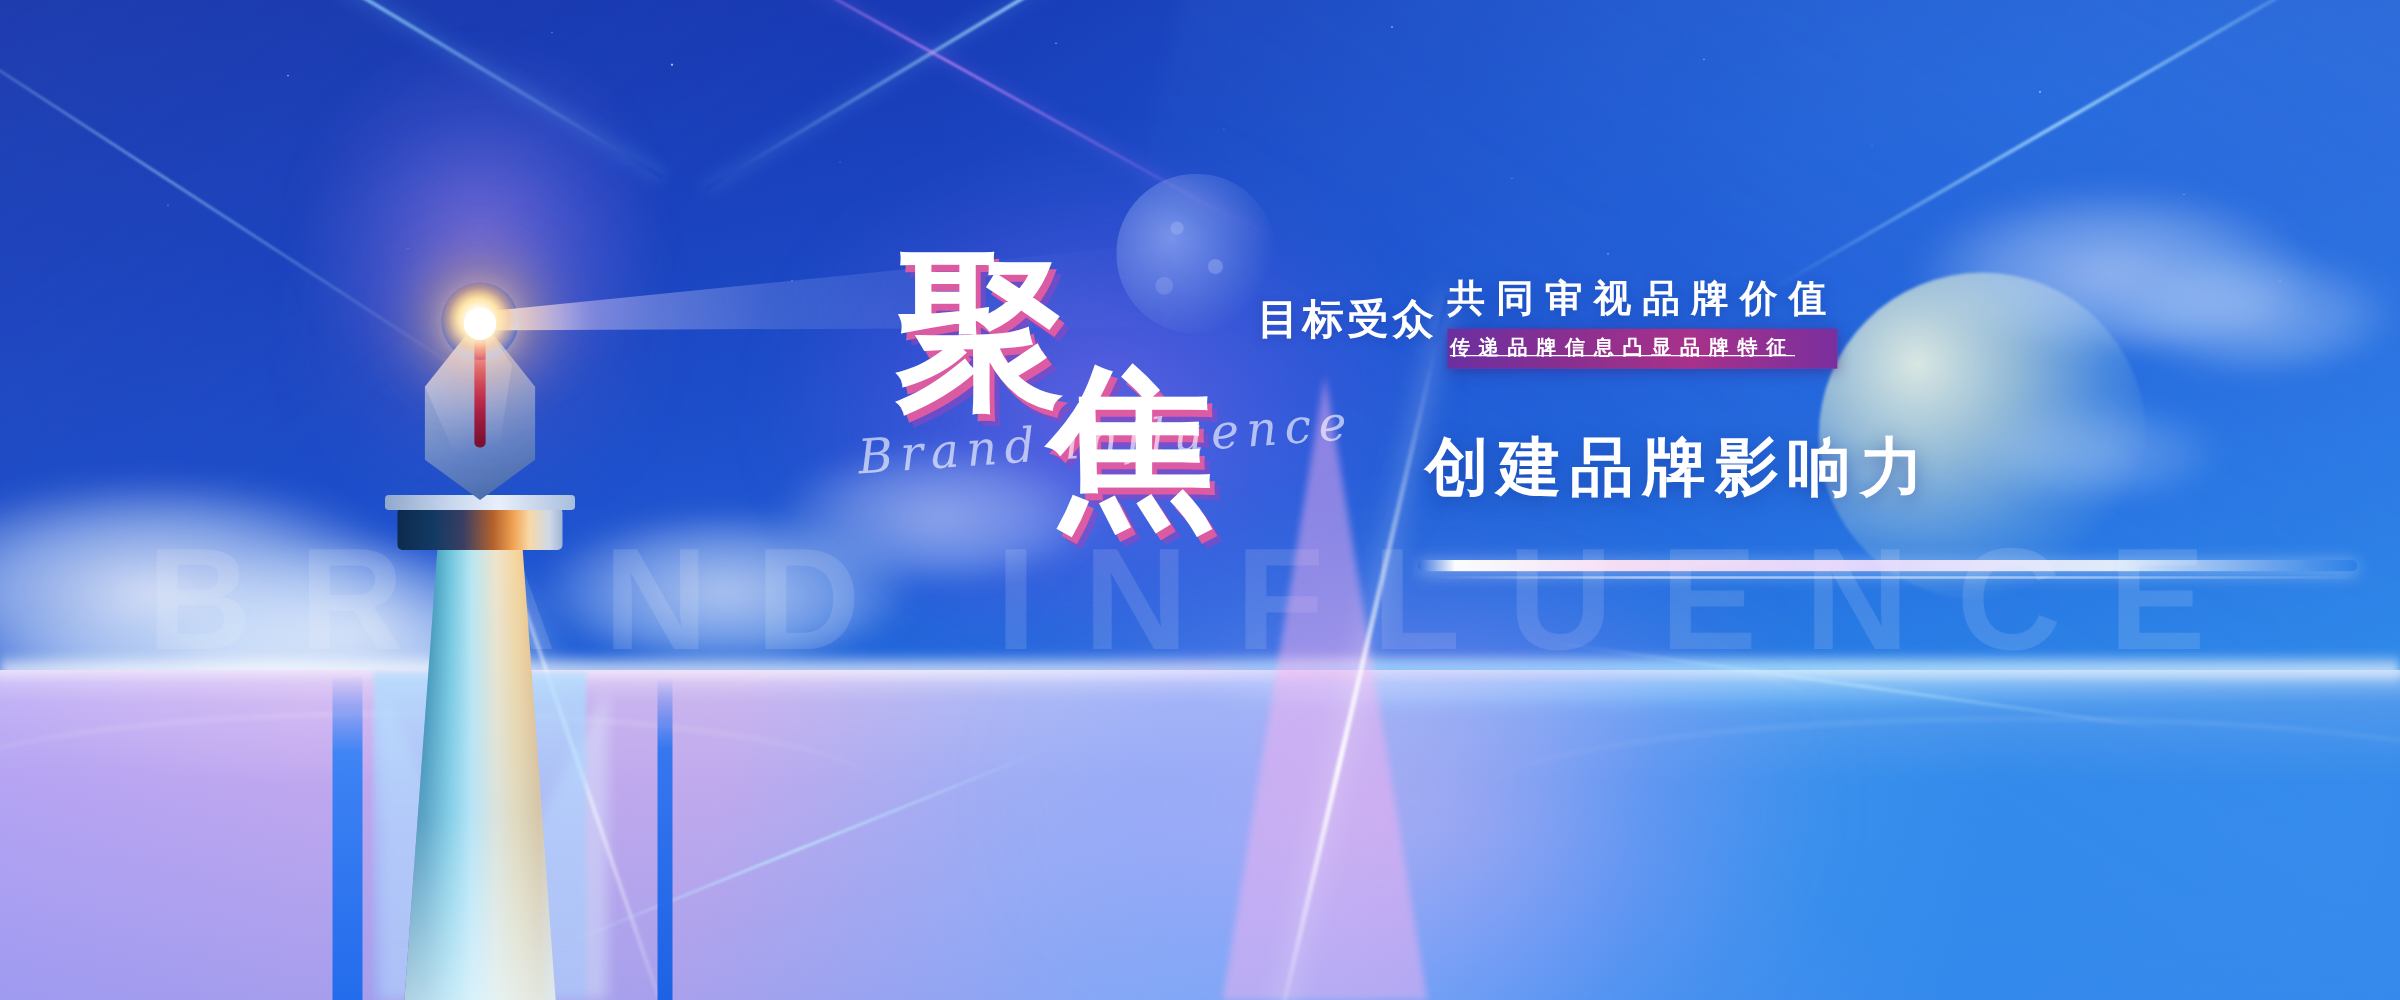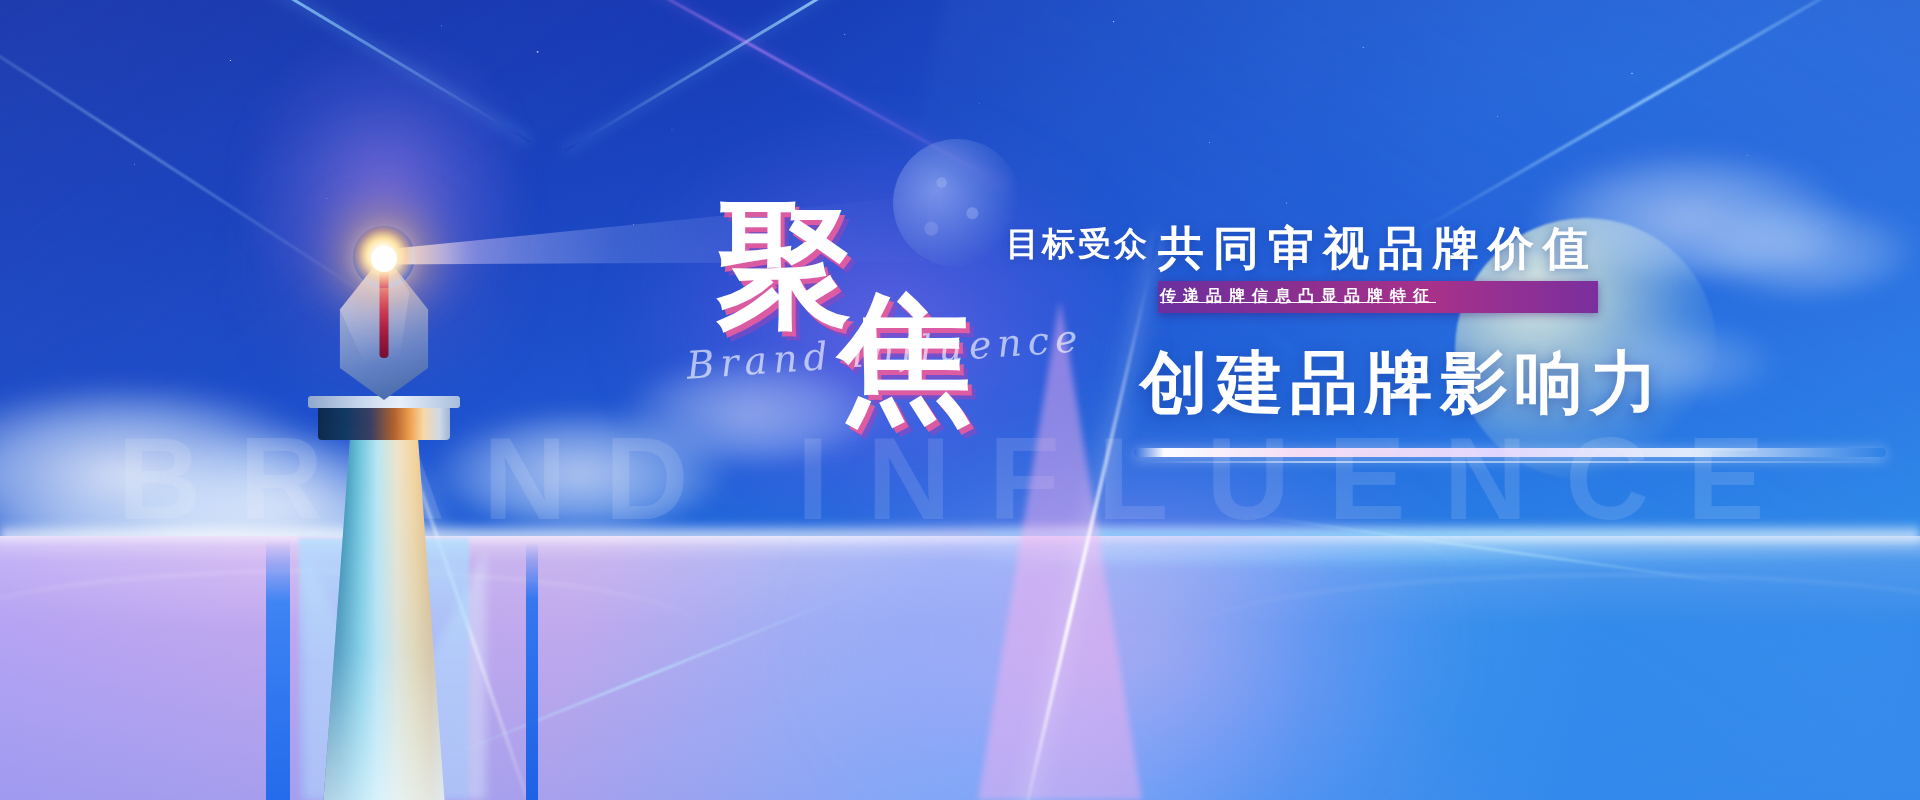--- a/index.html
+++ b/index.html
@@ -202,40 +202,40 @@
   
   .headline { position:absolute; left:716px; top:178px; width:1160px; height:320px; }
 
   .ju { position:absolute; left:0; top:20px; font-size:136px; line-height:1; font-weight:800;
     color:#ffffff; letter-spacing:2px;
     text-shadow:4px 5px 0 rgba(226,92,160,.95), 8px 9px 0 rgba(150,70,190,.55); }
   .jiao { position:absolute; left:122px; top:112px; font-size:136px; line-height:1; font-weight:800;
     color:#ffffff; letter-spacing:2px;
     text-shadow:4px 5px 0 rgba(226,92,160,.95), 8px 9px 0 rgba(150,70,190,.55); }
 
-  .audience { position:absolute; left:290px; top:44px; font-size:33px; font-weight:700; color:#ffffff;
+  .audience { position:absolute; left:290px; top:55px; font-size:33px; font-weight:700; color:#ffffff;
     letter-spacing:3px; white-space:nowrap; text-shadow:0 2px 8px rgba(30,60,160,.45); }
 
   .script { position:absolute; left:-30px; top:152px; font-size:38px; color:rgba(255,255,255,.62);
     font-family:"DejaVu Serif","Liberation Serif",serif; font-style:italic; letter-spacing:6px;
     white-space:nowrap; transform:rotate(-4deg); }
 
   .row-main { position:absolute; left:424px; top:46px; display:flex; align-items:flex-end; white-space:nowrap; }
   .with-you { font-size:76px; font-weight:800; color:#ffffff; letter-spacing:4px; line-height:1;
     text-shadow:0 3px 14px rgba(25,55,150,.55); }
   .col-right { display:flex; flex-direction:column; margin-left:18px; padding-bottom:4px; }
-  .line-review { font-size:46px; font-weight:700; color:#ffffff; letter-spacing:9px; line-height:1.08;
+  .line-review { font-size:30px; font-weight:700; color:#ffffff; letter-spacing:9px; line-height:1.08;
     text-shadow:0 2px 10px rgba(25,55,150,.45); }
 
   .badge { margin-top:7px; display:inline-block; padding:5px 14px 6px 2px; white-space:nowrap;
     font-size:16px; font-weight:700; letter-spacing:7px; color:#ffffff;
     background:linear-gradient(90deg, #6b2fa0 0%, #8b2f8f 32%, #a8318a 62%, #7a2f9e 100%);
     box-shadow:0 2px 10px rgba(60,20,110,.45);text-decoration:underline; }
 
-  .line-build { position:absolute; left:424px; top:170px; font-size:68px; font-weight:800; color:#ffffff;
+  .line-build { position:absolute; left:424px; top:170px; font-size:51px; font-weight:800; color:#ffffff;
     letter-spacing:7px; line-height:1; white-space:nowrap; text-shadow:0 3px 14px rgba(25,55,150,.5); }
 
   .rule { position:absolute; left:418px; top:270px; width:752px; height:9px;
     border-radius:6px;
     background:linear-gradient(90deg, rgba(255,255,255,.0) 0%, rgba(255,255,255,.98) 4%, rgba(255,226,245,.95) 22%, rgba(245,225,255,.9) 48%, rgba(255,255,255,.85) 74%, rgba(255,255,255,.0) 100%);
     filter:blur(.4px); box-shadow:0 2px 14px rgba(255,255,255,.45); }
   .rule-thin { position:absolute; left:430px; top:283px; width:742px; height:2px;
     background:linear-gradient(90deg, rgba(255,255,255,0) 0%, rgba(255,255,255,.55) 22%, rgba(255,255,255,.45) 70%, rgba(255,255,255,0) 100%); }
 </style>
 </head>

